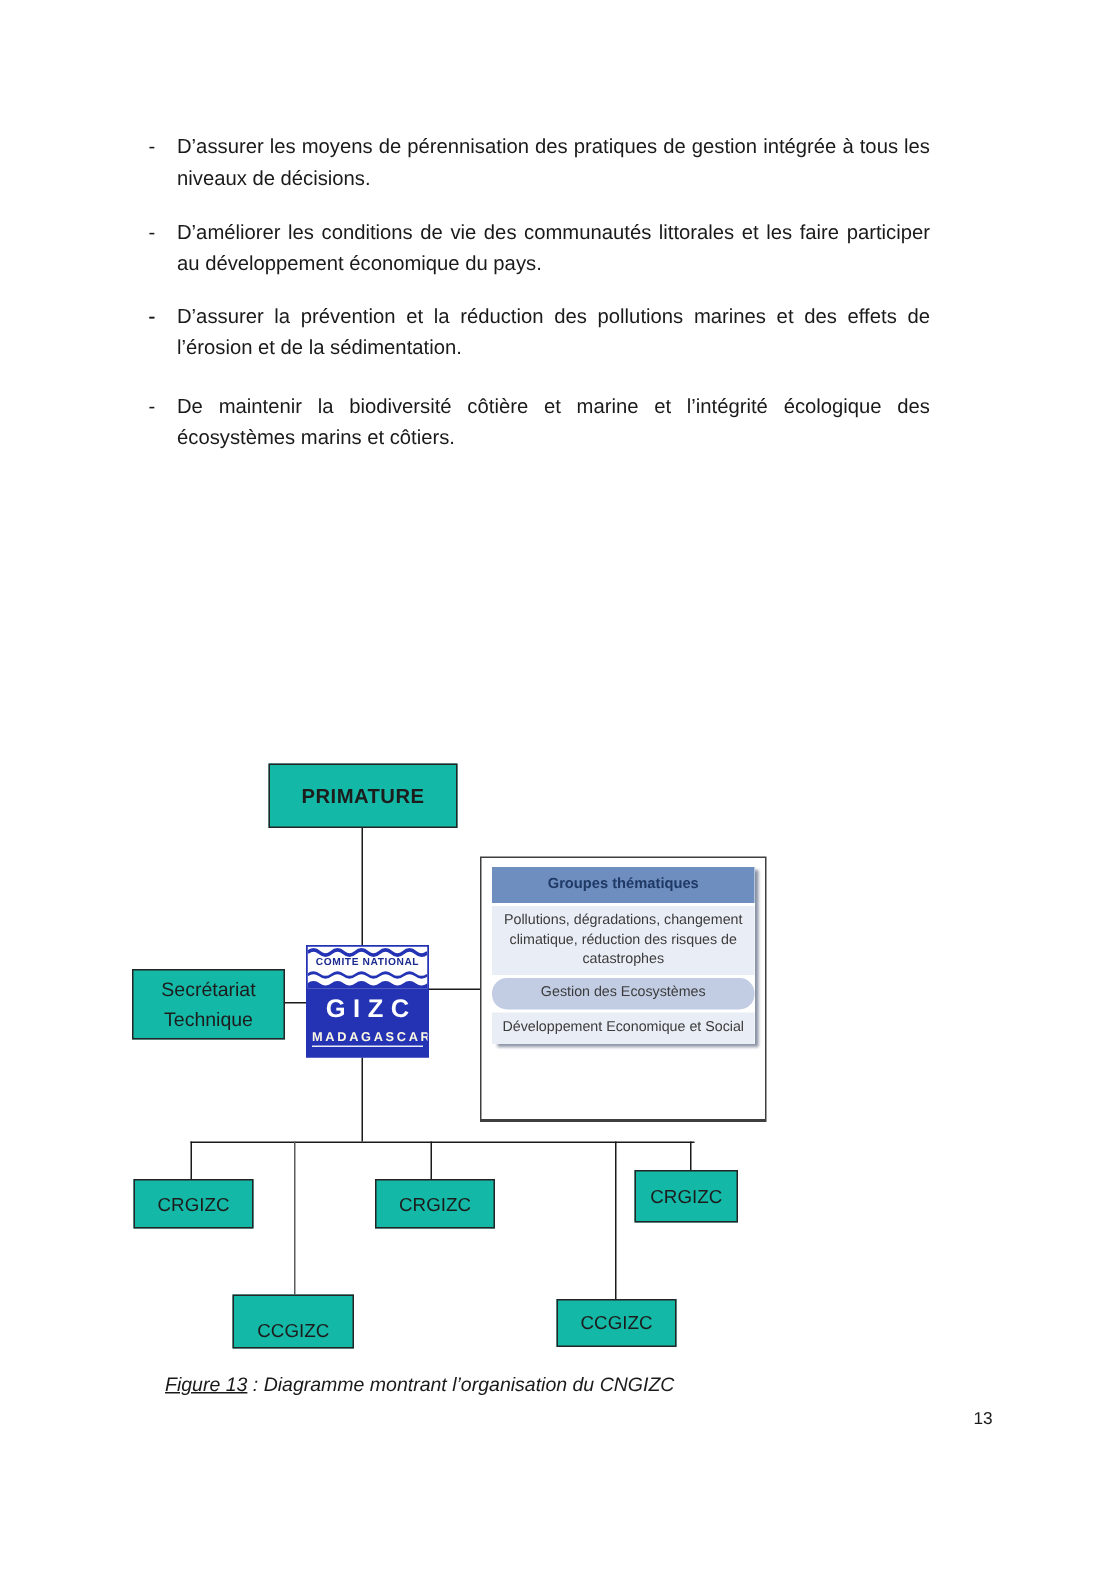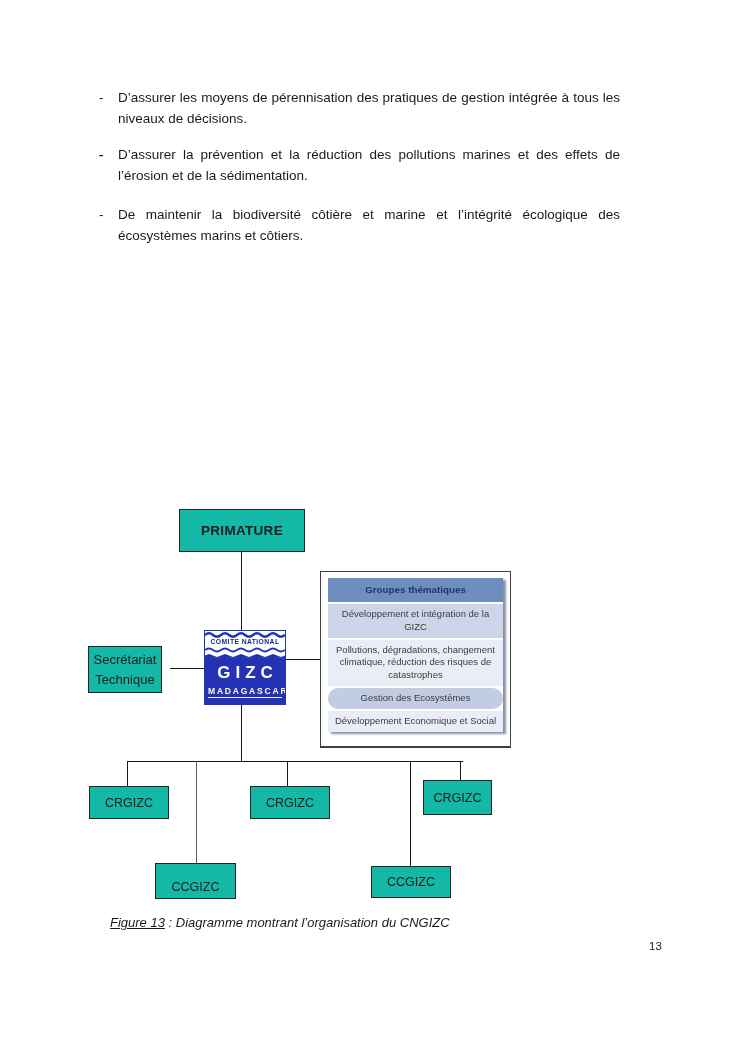--- a/index.html
+++ b/index.html
@@ -36,21 +36,21 @@
   .node{
     position:absolute;
     border:1px solid #242424;
     background:#14b8a6;
     display:flex;align-items:center;justify-content:center;
     font-size:12.5px;color:#1c1c1c;
     box-sizing:border-box;
     text-align:center;
   }
   .node-primature{left:179px;top:509px;width:126px;height:43px;font-weight:bold;font-size:13.5px;letter-spacing:.3px;}
-  .node-secretariat{left:88px;top:646px;width:74px;height:47px;font-size:13px;line-height:20px;flex-direction:column;}
+  .node-secretariat{left:88px;top:646px;width:102px;height:47px;font-size:13px;line-height:20px;flex-direction:column;}
   .node-crg1{left:89px;top:786px;width:80px;height:33px;}
   .node-crg2{left:250px;top:786px;width:80px;height:33px;}
   .node-crg3{left:423px;top:780px;width:69px;height:35px;}
   .node-ccg1{left:155px;top:863px;width:81px;height:36px;align-items:flex-end;padding-bottom:4px;}
   .node-ccg2{left:371px;top:866px;width:80px;height:32px;}
   .line{position:absolute;background:#1a1a1a;}
   .line.gray{background:#5c5c5c;}
   
   .gizc-logo{
     position:absolute;left:204px;top:630px;width:82px;height:75px;
@@ -112,20 +112,21 @@
 <div class="page">
 
   <div class="text-block">
     <ul class="bullet-list">
       <li class="bullet-item">
         <span class="bullet-marker">-</span>
         <span>D’assurer les moyens de pérennisation des pratiques de gestion intégrée à tous les niveaux de décisions.</span>
       </li>
       <li class="bullet-item">
         <span class="bullet-marker">-</span>
+        <span>D’améliorer les conditions de vie des communautés littorales et les faire participer au développement économique du pays.</span>
       </li>
       <li class="bullet-item">
         <span class="bullet-marker">-</span>
       </li>
       <li class="bullet-item">
         <span class="bullet-marker">-</span>
         <span>D’assurer la prévention et la réduction des pollutions marines et des effets de l’érosion et de la sédimentation.</span>
       </li>
       <li class="bullet-item">
         <span class="bullet-marker">-</span>
@@ -166,21 +167,20 @@
         </svg>
         <div class="logo-comite">COMITE NATIONAL</div>
       </div>
       <div class="logo-gizc">GIZC</div>
       <div class="logo-madagascar">MADAGASCAR</div>
     </div>
 
     <div class="themes-table">
       <div class="themes-inner">
         <div class="themes-header">Groupes thématiques</div>
-        <div class="theme-row row-medium">Développement et intégration de la GIZC</div>
         <div class="theme-row row-light">Pollutions, dégradations, changement climatique, réduction des risques de catastrophes</div>
         <div class="theme-row row-dark">Gestion des Ecosystèmes</div>
         <div class="theme-row row-light">Développement Economique et Social</div>
       </div>
     </div>
 
     <div class="node node-crg1">
       <span>CRGIZC</span>
     </div>
     <div class="node node-crg2">

